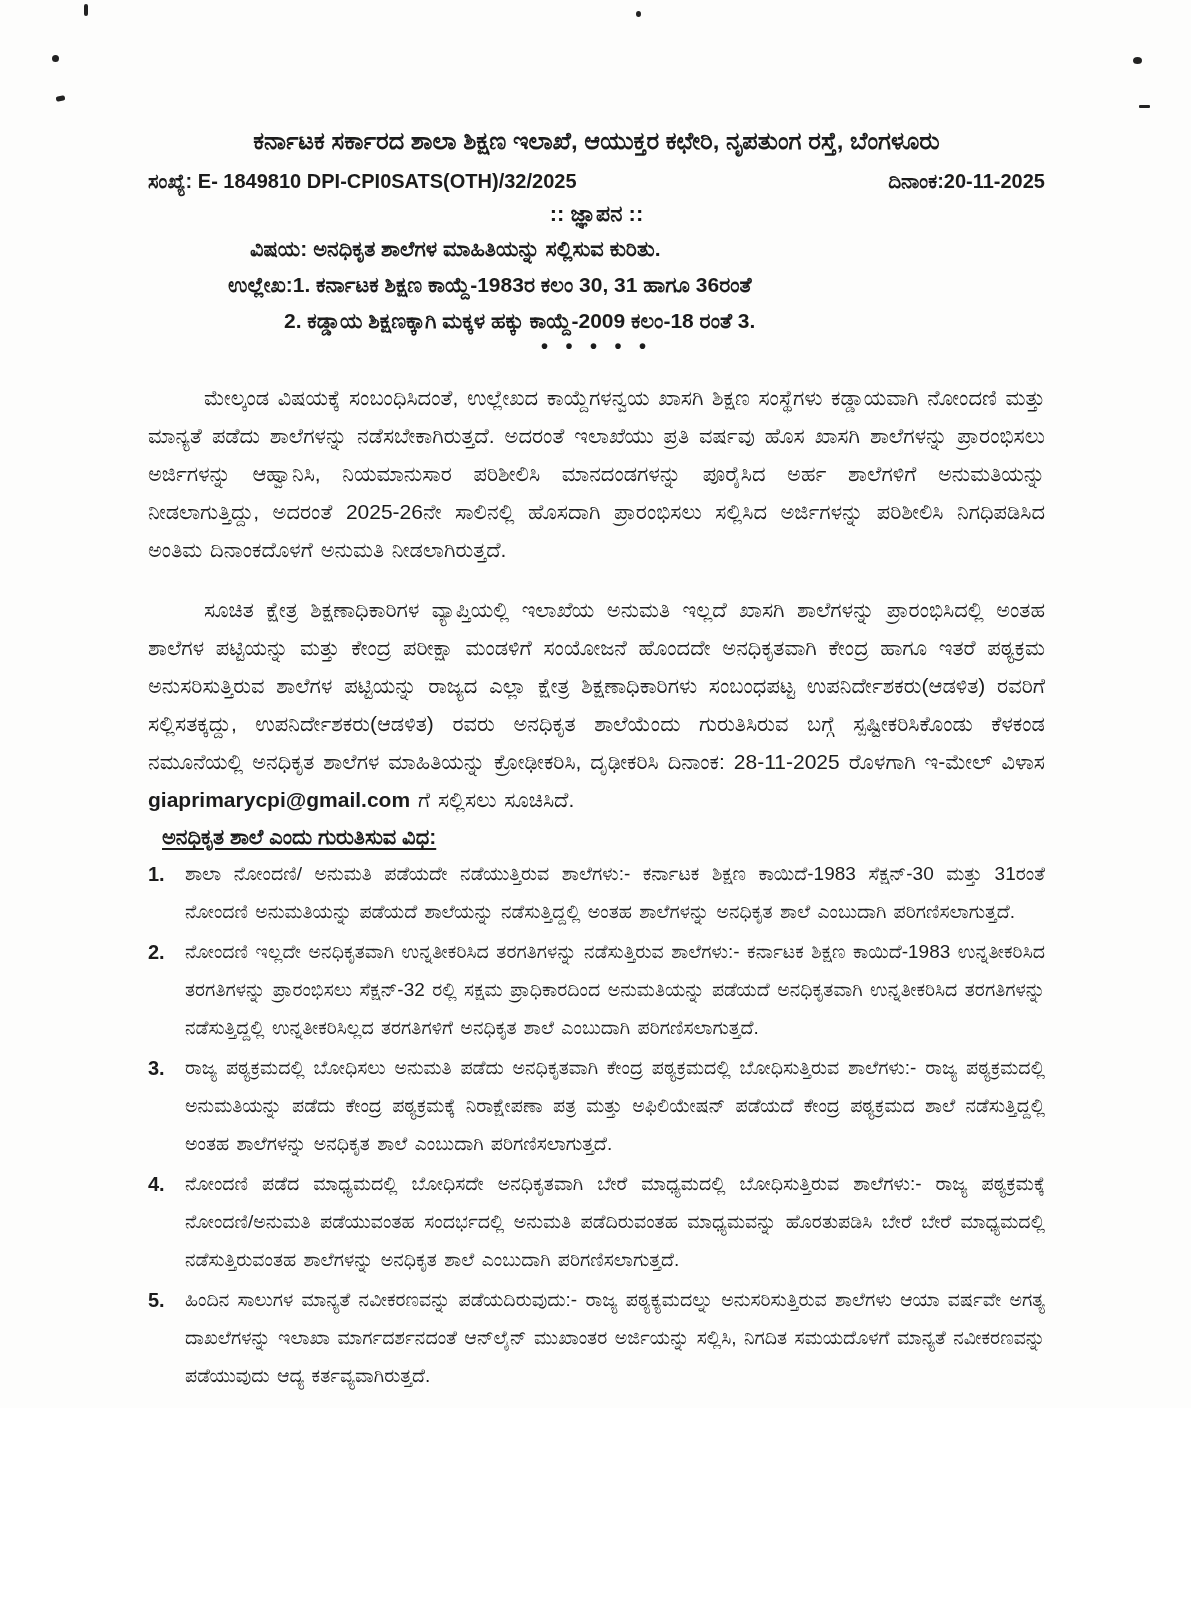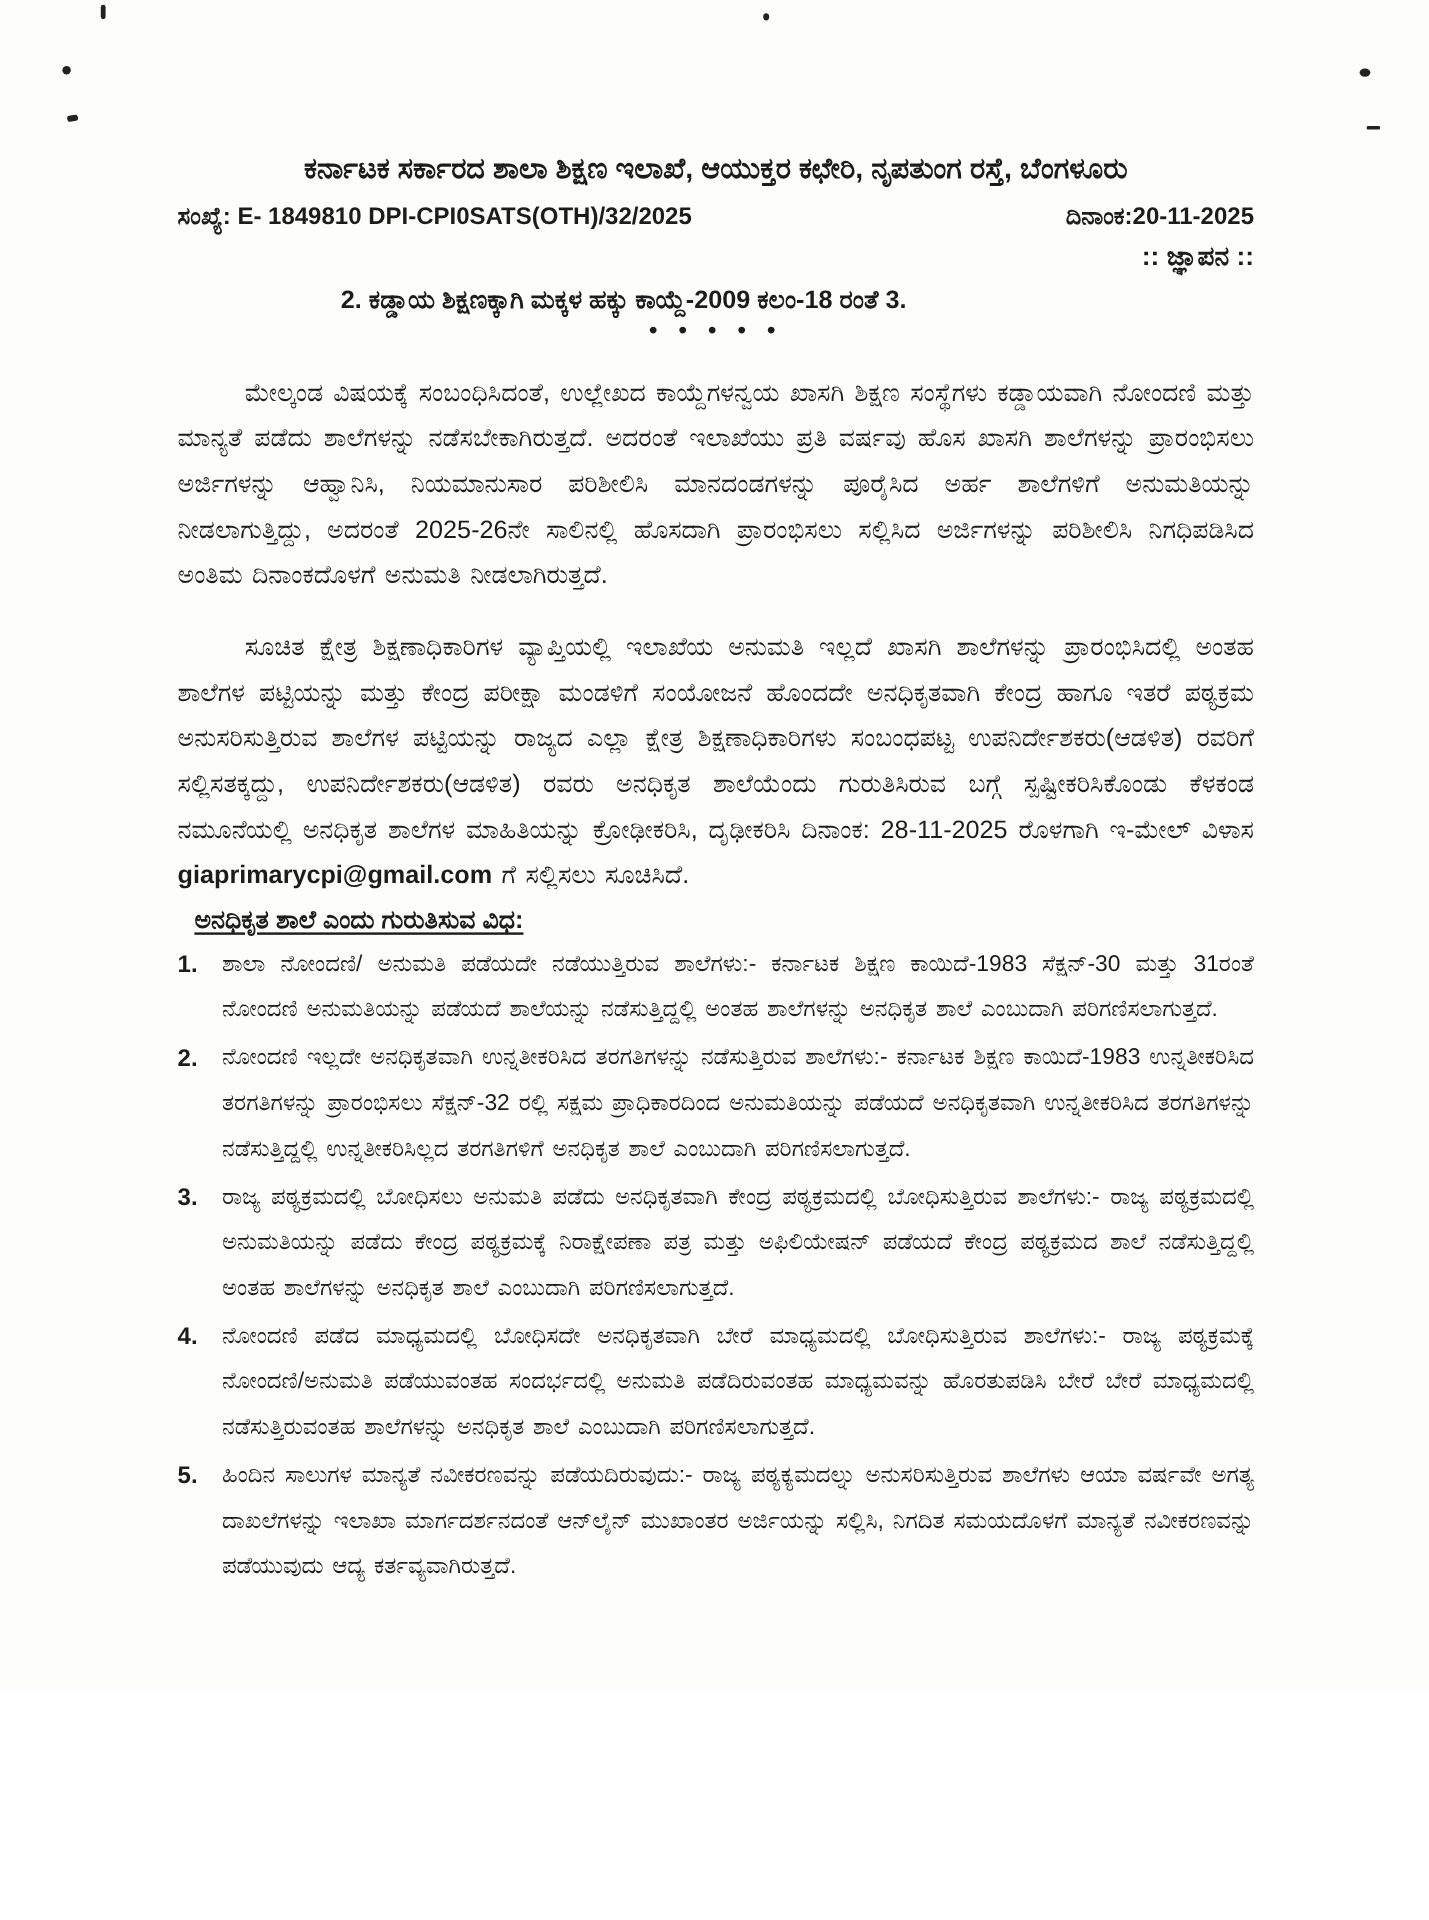--- a/index.html
+++ b/index.html
@@ -23,21 +23,21 @@
   }
   .ref-row{
     display:flex;
     justify-content:space-between;
     align-items:baseline;
     margin-top:12px;
     font-size:20px;
     font-weight:600;
   }
   .memo-heading{
-    text-align:right;
+    text-align:center;
     font-size:22px;
     font-weight:700;
     margin-top:8px;
   }
   .subject-line{
     margin-left:102px;
     margin-top:10px;
     font-size:21px;
     font-weight:600;
   }
@@ -129,21 +129,23 @@
 
     <div class="doc-title">ಕರ್ನಾಟಕ ಸರ್ಕಾರದ ಶಾಲಾ ಶಿಕ್ಷಣ ಇಲಾಖೆ, ಆಯುಕ್ತರ ಕಛೇರಿ, ನೃಪತುಂಗ ರಸ್ತೆ, ಬೆಂಗಳೂರು</div>
 
     <div class="ref-row">
       <span>ಸಂಖ್ಯೆ: E- 1849810 DPI-CPI0SATS(OTH)/32/2025</span>
       <span>ದಿನಾಂಕ:20-11-2025</span>
     </div>
 
     <div class="memo-heading">:: ಜ್ಞಾಪನ ::</div>
 
+    <div class="subject-line">ವಿಷಯ: ಅನಧಿಕೃತ ಶಾಲೆಗಳ ಮಾಹಿತಿಯನ್ನು ಸಲ್ಲಿಸುವ ಕುರಿತು.</div>
 
+    <div class="reference-line-1">ಉಲ್ಲೇಖ:1. ಕರ್ನಾಟಕ ಶಿಕ್ಷಣ ಕಾಯ್ದೆ-1983ರ ಕಲಂ 30, 31 ಹಾಗೂ 36ರಂತೆ</div>
 
     <div class="reference-line-2">2. ಕಡ್ಡಾಯ ಶಿಕ್ಷಣಕ್ಕಾಗಿ ಮಕ್ಕಳ ಹಕ್ಕು ಕಾಯ್ದೆ-2009 ಕಲಂ-18 ರಂತೆ 3.</div>
 
     <div class="divider-dots">• • • • •</div>
 
     <div class="body-para">ಮೇಲ್ಕಂಡ ವಿಷಯಕ್ಕೆ ಸಂಬಂಧಿಸಿದಂತೆ, ಉಲ್ಲೇಖದ ಕಾಯ್ದೆಗಳನ್ವಯ ಖಾಸಗಿ ಶಿಕ್ಷಣ ಸಂಸ್ಥೆಗಳು ಕಡ್ಡಾಯವಾಗಿ ನೋಂದಣಿ ಮತ್ತು ಮಾನ್ಯತೆ ಪಡೆದು ಶಾಲೆಗಳನ್ನು ನಡೆಸಬೇಕಾಗಿರುತ್ತದೆ. ಅದರಂತೆ ಇಲಾಖೆಯು ಪ್ರತಿ ವರ್ಷವು ಹೊಸ ಖಾಸಗಿ ಶಾಲೆಗಳನ್ನು ಪ್ರಾರಂಭಿಸಲು ಅರ್ಜಿಗಳನ್ನು ಆಹ್ವಾನಿಸಿ, ನಿಯಮಾನುಸಾರ ಪರಿಶೀಲಿಸಿ ಮಾನದಂಡಗಳನ್ನು ಪೂರೈಸಿದ ಅರ್ಹ ಶಾಲೆಗಳಿಗೆ ಅನುಮತಿಯನ್ನು ನೀಡಲಾಗುತ್ತಿದ್ದು, ಅದರಂತೆ 2025-26ನೇ ಸಾಲಿನಲ್ಲಿ ಹೊಸದಾಗಿ ಪ್ರಾರಂಭಿಸಲು ಸಲ್ಲಿಸಿದ ಅರ್ಜಿಗಳನ್ನು ಪರಿಶೀಲಿಸಿ ನಿಗಧಿಪಡಿಸಿದ ಅಂತಿಮ ದಿನಾಂಕದೊಳಗೆ ಅನುಮತಿ ನೀಡಲಾಗಿರುತ್ತದೆ.</div>
 
     <div class="body-para">
       <span>ಸೂಚಿತ ಕ್ಷೇತ್ರ ಶಿಕ್ಷಣಾಧಿಕಾರಿಗಳ ವ್ಯಾಪ್ತಿಯಲ್ಲಿ ಇಲಾಖೆಯ ಅನುಮತಿ ಇಲ್ಲದೆ ಖಾಸಗಿ ಶಾಲೆಗಳನ್ನು ಪ್ರಾರಂಭಿಸಿದಲ್ಲಿ ಅಂತಹ ಶಾಲೆಗಳ ಪಟ್ಟಿಯನ್ನು ಮತ್ತು ಕೇಂದ್ರ ಪರೀಕ್ಷಾ ಮಂಡಳಿಗೆ ಸಂಯೋಜನೆ ಹೊಂದದೇ ಅನಧಿಕೃತವಾಗಿ ಕೇಂದ್ರ ಹಾಗೂ ಇತರೆ ಪಠ್ಯಕ್ರಮ ಅನುಸರಿಸುತ್ತಿರುವ ಶಾಲೆಗಳ ಪಟ್ಟಿಯನ್ನು ರಾಜ್ಯದ ಎಲ್ಲಾ ಕ್ಷೇತ್ರ ಶಿಕ್ಷಣಾಧಿಕಾರಿಗಳು ಸಂಬಂಧಪಟ್ಟ ಉಪನಿರ್ದೇಶಕರು(ಆಡಳಿತ) ರವರಿಗೆ ಸಲ್ಲಿಸತಕ್ಕದ್ದು, ಉಪನಿರ್ದೇಶಕರು(ಆಡಳಿತ) ರವರು ಅನಧಿಕೃತ ಶಾಲೆಯೆಂದು ಗುರುತಿಸಿರುವ ಬಗ್ಗೆ ಸ್ಪಷ್ಟೀಕರಿಸಿಕೊಂಡು ಕೆಳಕಂಡ ನಮೂನೆಯಲ್ಲಿ ಅನಧಿಕೃತ ಶಾಲೆಗಳ ಮಾಹಿತಿಯನ್ನು ಕ್ರೋಢೀಕರಿಸಿ, ದೃಢೀಕರಿಸಿ ದಿನಾಂಕ: 28-11-2025 ರೊಳಗಾಗಿ ಇ-ಮೇಲ್ ವಿಳಾಸ </span><span class="email">giaprimarycpi@gmail.com</span><span> ಗೆ ಸಲ್ಲಿಸಲು ಸೂಚಿಸಿದೆ.</span>
     </div>

